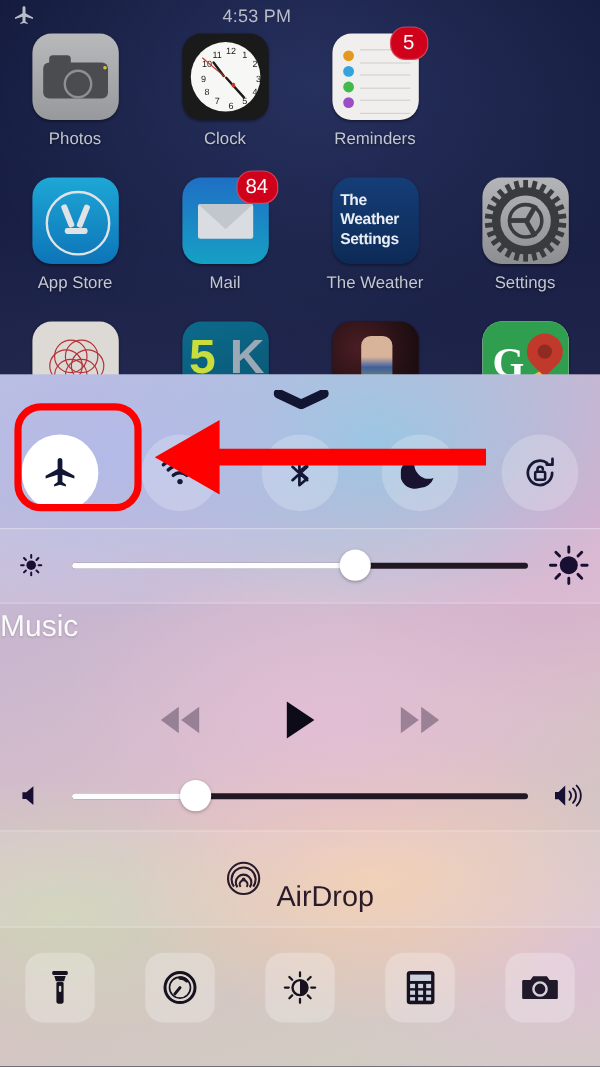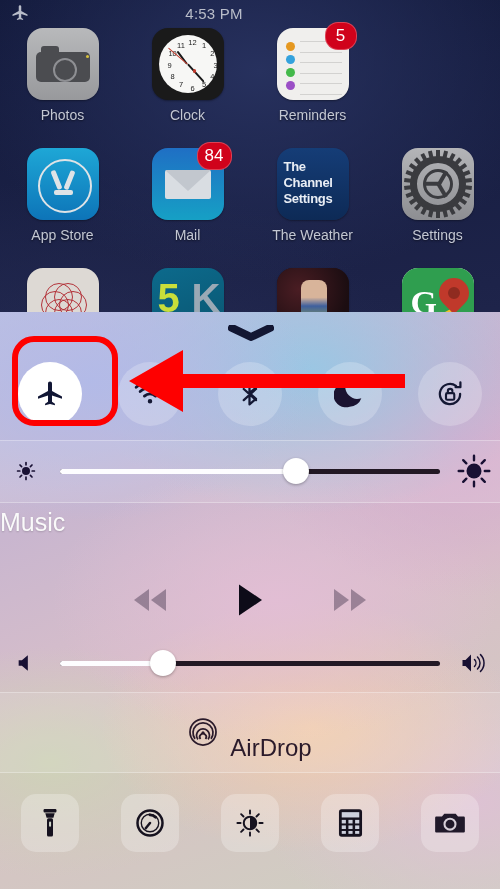--- a/index.html
+++ b/index.html
@@ -585,21 +585,21 @@
           <div class="badge">84</div>
         </div>
         <div class="applabel">Mail</div>
       </div>
 
       <div class="appcell">
         <div class="iconwrap">
           <div class="appicon ic-weather">
             <div class="wc-text">
               <div>The</div>
-              <div>Channel</div>
+              <div>Weather</div>
               <div>Settings</div>
             </div>
           </div>
         </div>
         <div class="applabel">The Weather</div>
       </div>
 
       <div class="appcell">
         <div class="iconwrap">
           <div class="appicon ic-settings" id="settings-icon">

